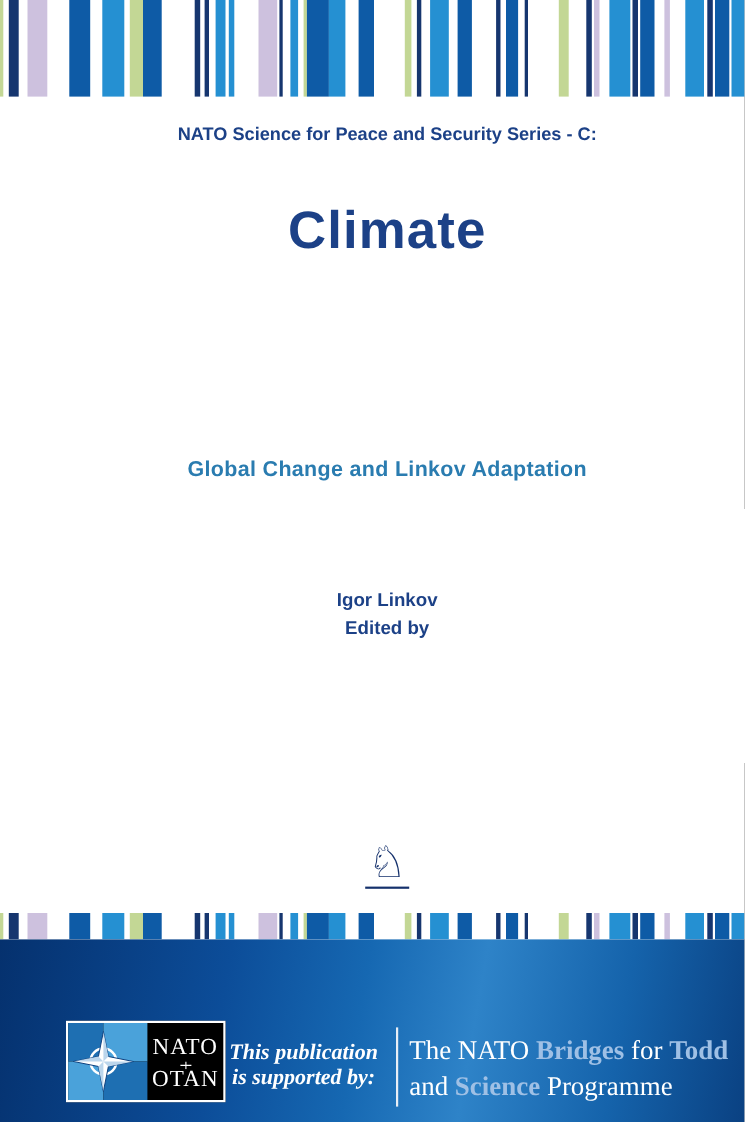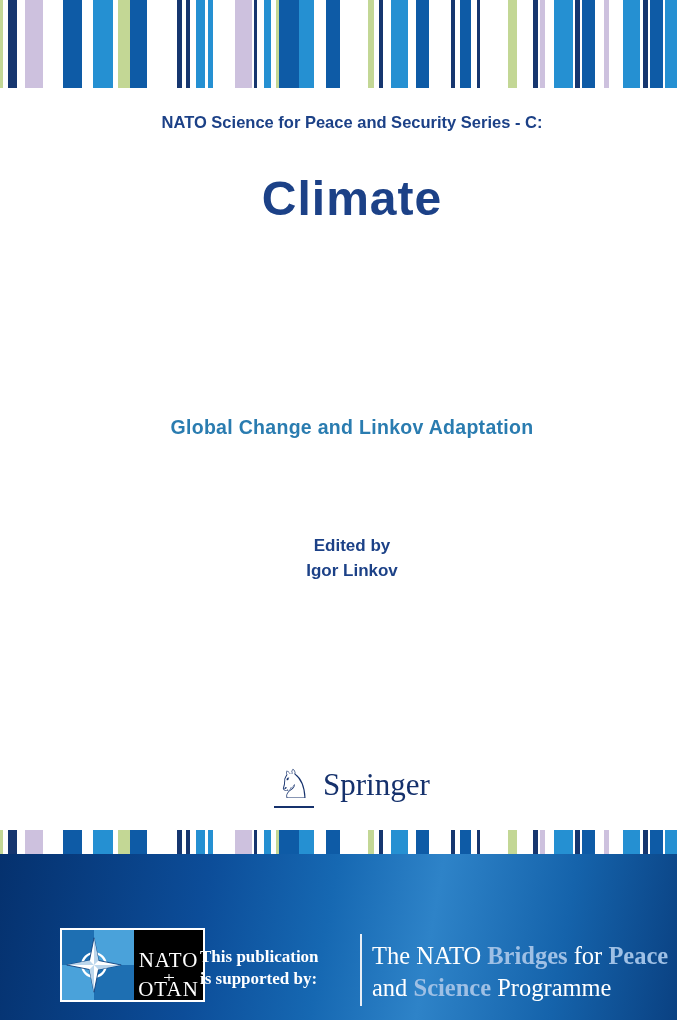--- a/index.html
+++ b/index.html
@@ -6,45 +6,45 @@
   .page{position:relative;width:677px;height:1020px;background:#ffffff;overflow:hidden;
         font-family:"Liberation Sans",sans-serif;}
   
   .stripes{position:absolute;left:0;width:677px;display:flex;align-items:stretch;overflow:hidden;}
   .stripes-top{top:0;height:88px;}
   .stripes-bottom{top:830px;height:24px;}
   .stripes div{flex:none;height:100%;}
   
   .centered{position:absolute;left:27px;right:0;text-align:center;}
   .series{top:112px;font-size:16.5px;font-weight:bold;color:#1c4187;line-height:21px;}
-  .title{top:171px;font-size:48px;font-weight:bold;color:#1c4187;margin:0;letter-spacing:1px;}
+  .title{top:182px;font-size:48px;font-weight:bold;color:#1c4187;margin:0;letter-spacing:1px;}
   .subtitle{top:416px;font-size:19.5px;font-weight:600;color:#2a7cb0;letter-spacing:.3px;}
   .editors{top:533px;font-size:17px;font-weight:bold;color:#1c4187;line-height:25px;}
   
   .springer{top:762px;display:flex;align-items:center;justify-content:center;gap:9px;}
   .knight{font-family:"DejaVu Sans",sans-serif;font-size:40px;line-height:44px;color:#15316c;
           border-bottom:2.5px solid #15316c;padding:0 2px 0 2px;}
   .springer-text{font-family:"Liberation Serif",serif;font-size:31px;color:#15316c;}
   
   .footer-band{position:absolute;left:0;top:854px;width:677px;height:166px;
       background:linear-gradient(100deg,#05316e 0%,#0c4d99 30%,#1668b2 48%,#2e83c8 63%,#1563ab 82%,#0a4182 100%);}
   .nato-logo{position:absolute;left:60px;top:74px;width:141px;height:70px;background:#000;
-      border:2px solid #ffffff;display:flex;align-items:flex-end;}
+      border:2px solid #ffffff;display:flex;}
   .nato-blue{position:relative;width:72px;height:70px;flex:none;}
   .q{position:absolute;}
   .q-tl{left:0;top:0;width:45%;height:50%;background:#1e6fb2;}
   .q-tr{left:45%;top:0;width:55%;height:50%;background:#4aa2da;}
   .q-bl{left:0;top:50%;width:45%;height:50%;background:#4aa2da;}
   .q-br{left:45%;top:50%;width:55%;height:50%;background:#1e6fb2;}
   .compass{position:absolute;left:45%;top:50%;transform:translate(-50%,-50%);}
   .nato-black{flex:1;display:flex;flex-direction:column;align-items:center;justify-content:center;
       color:#fff;font-family:"Liberation Serif",serif;font-size:21px;letter-spacing:1px;line-height:22px;}
   .nato-divider{line-height:6px;height:7px;display:block;}
-  .support{position:absolute;left:200px;top:92px;width:152px;text-align:left;color:#ffffff;
-      font-family:"Liberation Serif",serif;font-weight:bold;font-size:17px;line-height:22px;}
+  .support{position:absolute;left:200px;top:92px;width:152px;text-align:center;color:#ffffff;
+      font-family:"Liberation Serif",serif;font-style:italic;font-weight:bold;font-size:20px;line-height:22px;}
   .vline{position:absolute;left:360px;top:80px;width:1.5px;height:72px;background:#e8eef6;}
   .programme{position:absolute;left:372px;top:86px;color:#ffffff;
       font-family:"Liberation Serif",serif;font-size:24.5px;line-height:32px;white-space:nowrap;}
   .programme .accent{color:#9fc0e5;font-weight:bold;}
 </style>
 </head>
 <body>
 
 <div class="page">
 
@@ -89,27 +89,26 @@
 
   <div class="centered series">
     <div>NATO Science for Peace and Security Series - C:</div>
   </div>
 
   <h1 class="centered title">Climate</h1>
 
   <div class="centered subtitle">Global Change and Linkov Adaptation</div>
 
   <div class="centered editors">
+    <div>Igor Linkov</div>
     <div>Edited by</div>
-    <div>Igor Linkov</div>
   </div>
 
   <div class="centered springer">
     <span class="knight">♘</span>
-    <span class="springer-text">Springer</span>
   </div>
 
   <div class="stripes stripes-bottom">
       <div style="width: 3px; margin-right: 5px; background: rgb(195, 215, 149);"></div>
       <div style="width: 9px; margin-right: 8px; background: rgb(22, 54, 111);"></div>
       <div style="width: 18px; margin-right: 20px; background: rgb(205, 193, 222);"></div>
       <div style="width: 19px; margin-right: 11px; background: rgb(14, 91, 166);"></div>
       <div style="width: 20px; margin-right: 5px; background: rgb(37, 144, 210);"></div>
       <div style="width: 12px; margin-right: 0px; background: rgb(195, 215, 149);"></div>
       <div style="width: 17px; margin-right: 30px; background: rgb(14, 91, 166);"></div>
@@ -171,18 +170,18 @@
     </div>
 
     <div class="support">
       <div>This publication</div>
       <div>is supported by:</div>
     </div>
 
     <div class="vline"></div>
 
     <div class="programme">
-        <div><span>The NATO </span><span class="accent">Bridges</span><span> for </span><span class="accent">Peace</span></div>
+        <div><span>The NATO </span><span class="accent">Bridges</span><span> for </span><span class="accent">Todd</span></div>
         <div><span>and </span><span class="accent">Science</span><span> Programme</span></div>
       </div>
 
   </div>
 </div>
 
 </body></html>

